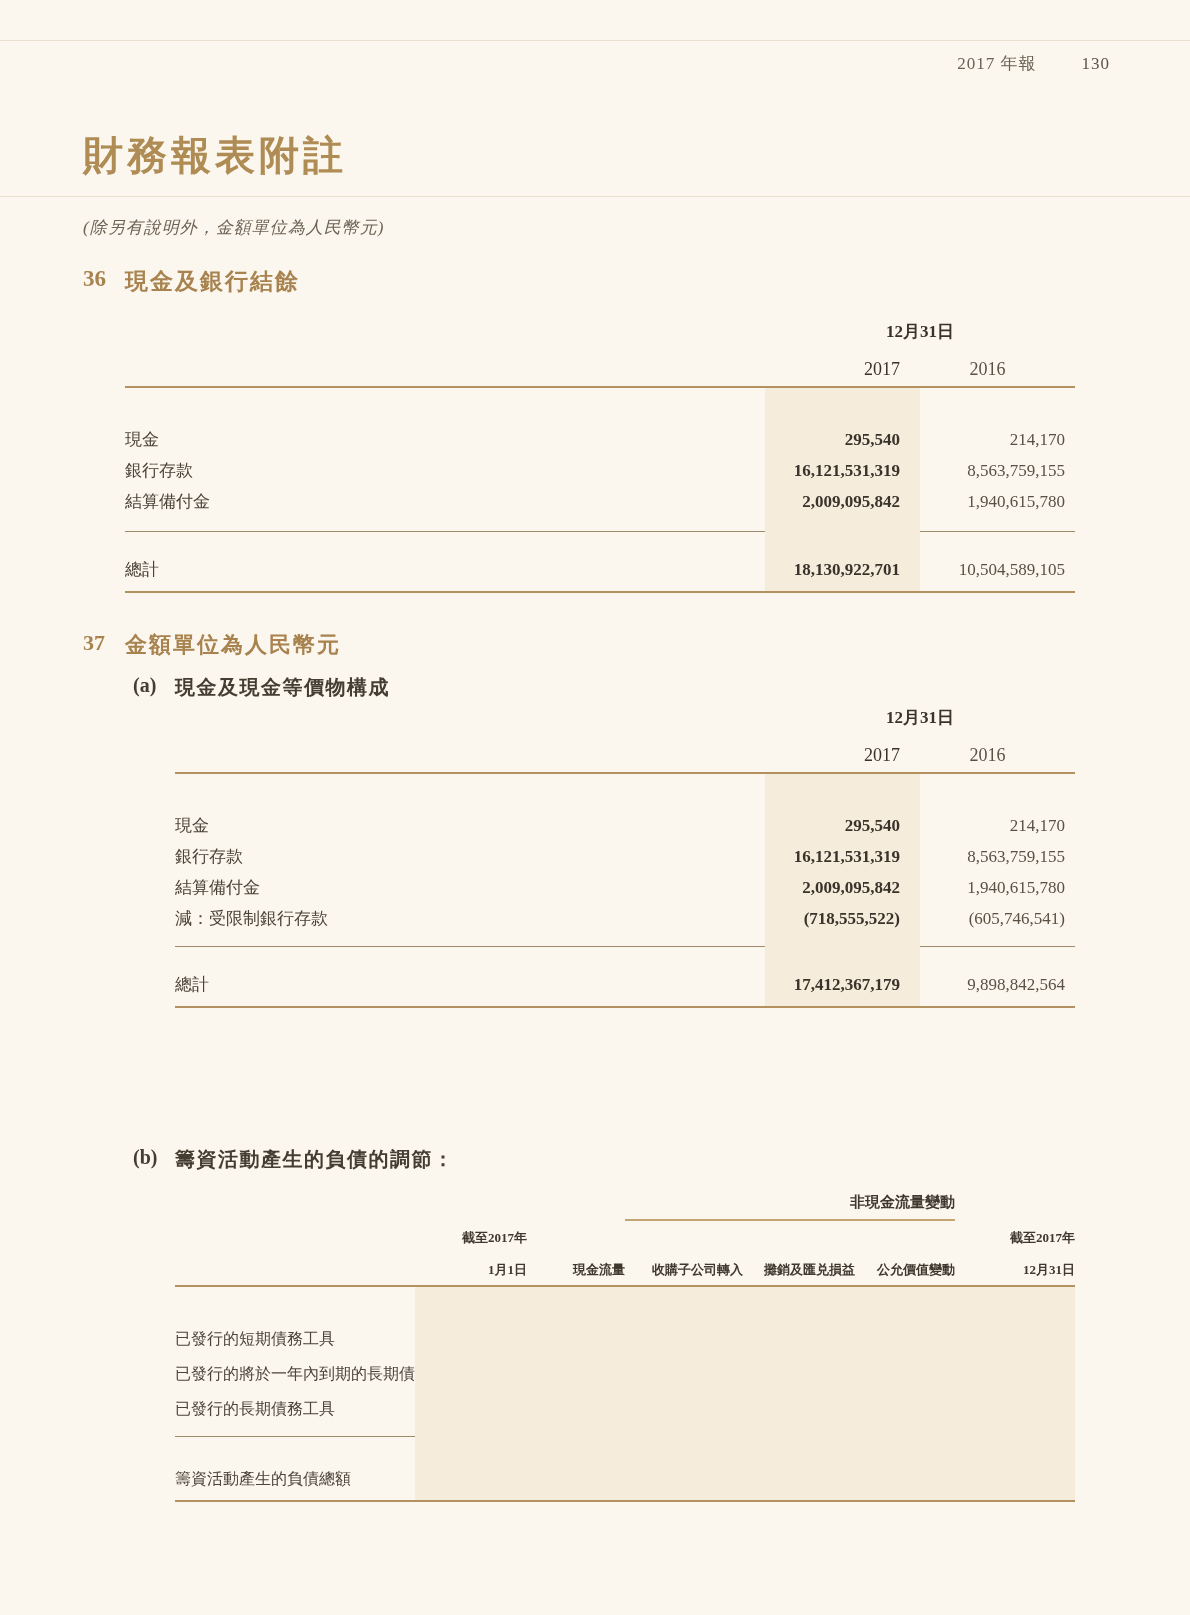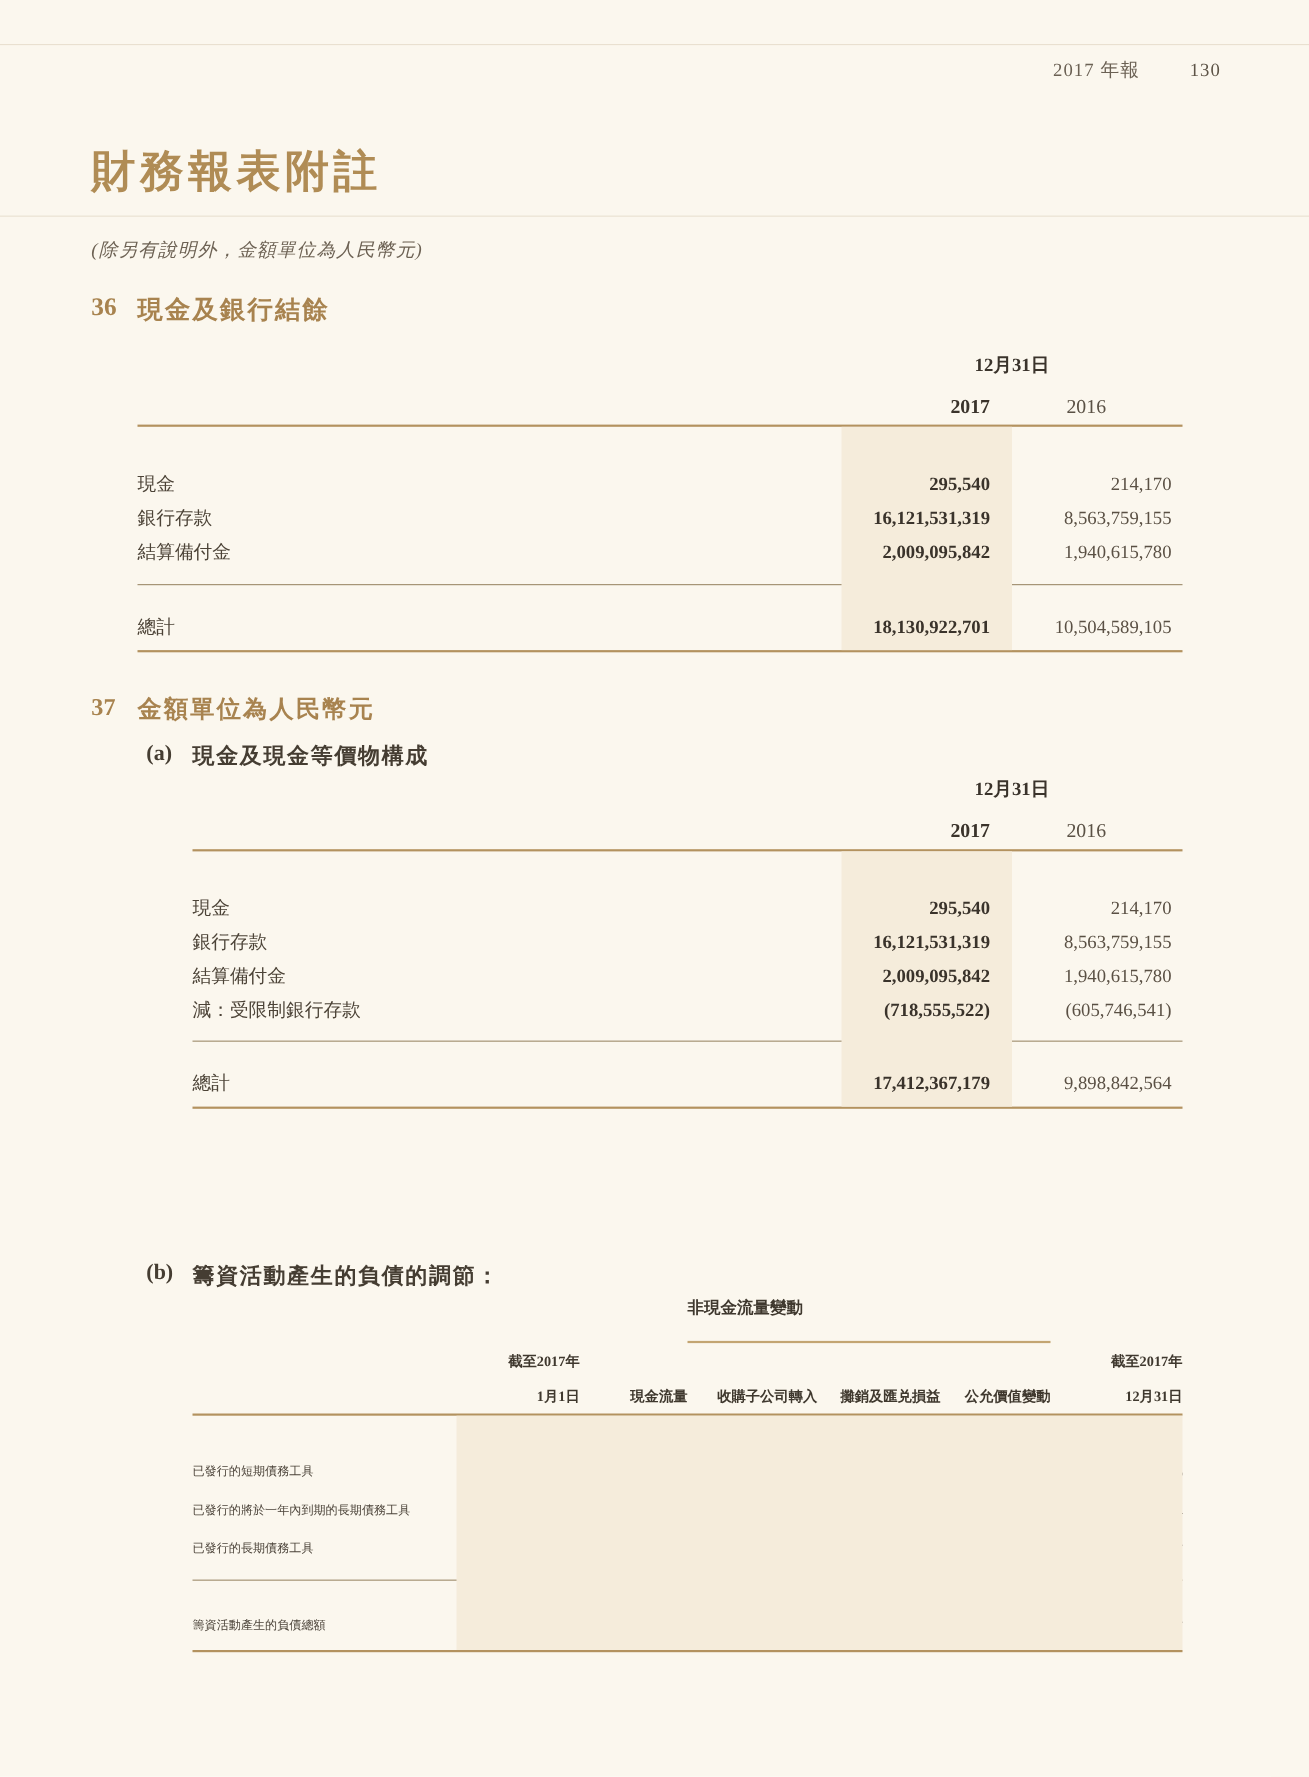--- a/index.html
+++ b/index.html
@@ -23,34 +23,34 @@
 
   .tbl{position:absolute;font-size:17px;}
   .rule-gold{height:2px;background:#b3925f;}
   .rule-mid{height:1px;background:#9d8a6a;}
   .frow{display:flex;}
   .sp{flex:1;}
   .cA{width:155px;text-align:right;padding-right:10px;font-weight:bold;color:#3a332b;}
   .cB{width:155px;text-align:right;padding-right:10px;color:#5a5044;}
   .date-span{width:310px;text-align:center;font-weight:bold;color:#3a332b;font-size:17px;}
   .yrrow{height:34px;align-items:flex-end;padding-bottom:6px;font-size:18px;}
-  .yA{width:155px;text-align:right;padding-right:10px;font-weight:bold;color:#3a332b;}
+  .yA{width:155px;text-align:right;padding-right:10px;font-weight:normal;color:#3a332b;}
   .yB{width:155px;text-align:center;padding-right:10px;color:#5a5145;}
   .tbody{position:relative;}
   .band{position:absolute;top:0;bottom:0;background:#f5ecdb;}
   .trow{line-height:31px;height:31px;position:relative;}
   .rlabel{flex:1;color:#4c4337;}
 
   
   .btbl{position:absolute;left:175px;top:1185px;width:900px;font-size:15px;}
-  .b-lab{width:240px;white-space:nowrap;font-size:11px;color:#4c443a;}
+  .b-lab{width:240px;white-space:nowrap;font-size:16px;color:#4c443a;}
   .b1{width:112px;}.b2{width:98px;}.b3{width:118px;}.b4{width:112px;}.b5{width:100px;}.b6{width:120px;}
   .bnum{text-align:right;font-size:13px;letter-spacing:-0.3px;color:#453d33;white-space:nowrap;}
   .bhdr{text-align:right;font-weight:bold;color:#3f382e;font-size:13px;}
-  .group-box{width:330px;text-align:left;font-weight:bold;color:#3f382e;border-bottom:2px solid #c3a572;padding-bottom:20px;}
+  .group-box{width:330px;text-align:right;font-weight:bold;color:#3f382e;border-bottom:2px solid #c3a572;padding-bottom:7px;}
   .brow{line-height:35px;height:35px;}
 
   .note{position:absolute;left:175px;top:1046px;width:902px;font-size:18.5px;line-height:33px;color:#564c40;letter-spacing:0.2px;word-break:break-all;text-align:justify;}
 </style>
 </head>
 <body>
 
 <div class="sheet">
 
   <div class="hairline" style="top:40px;"></div>

